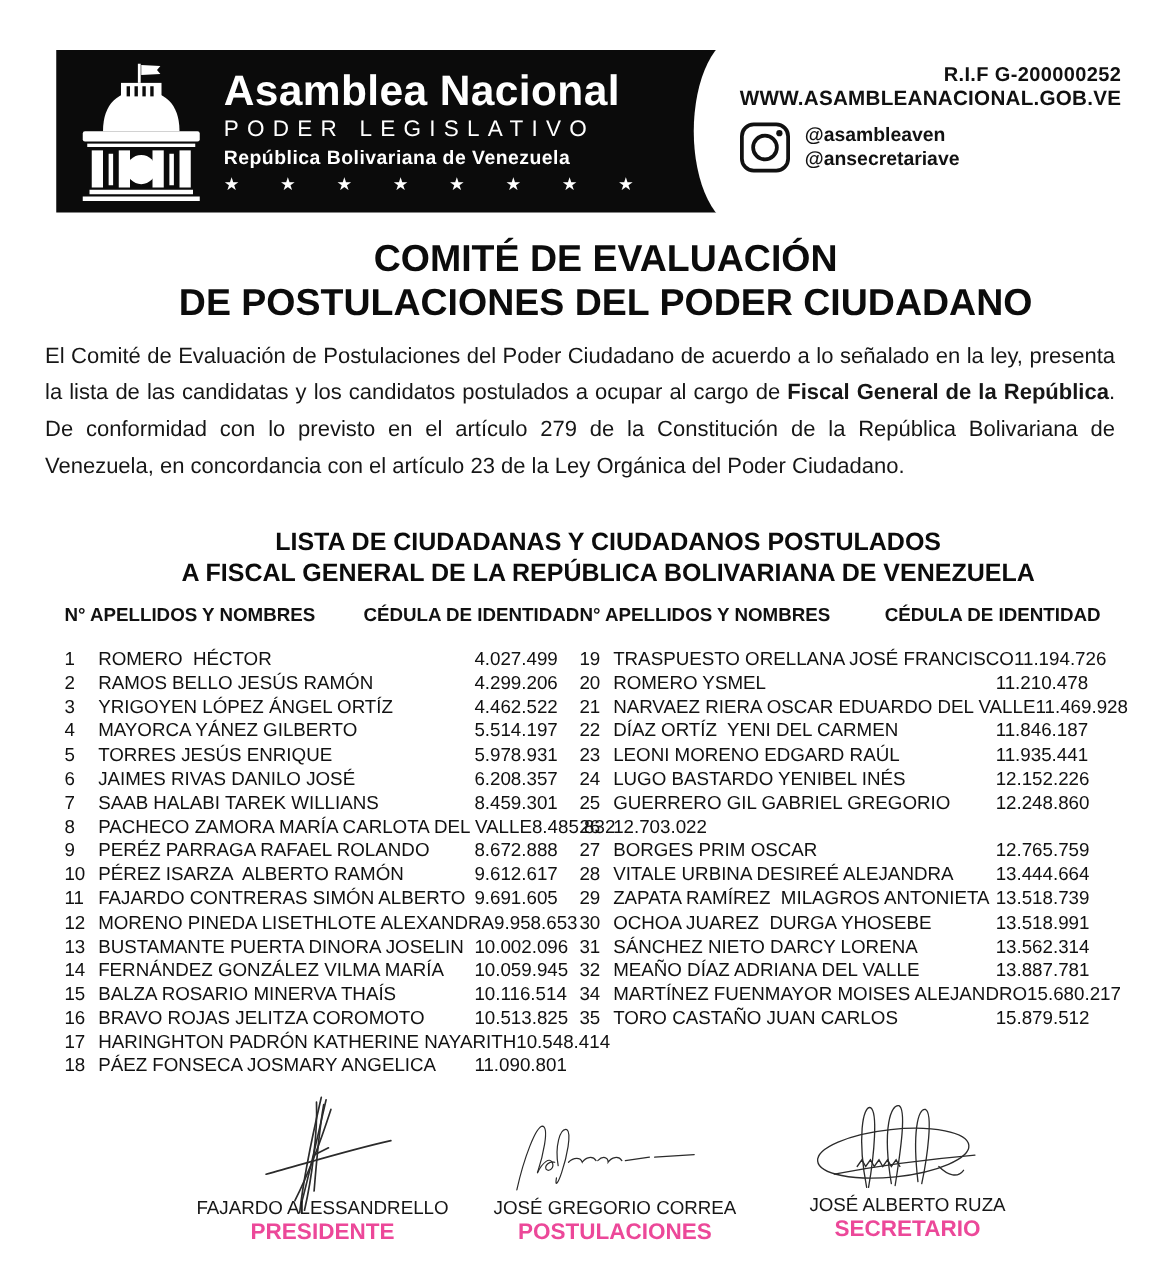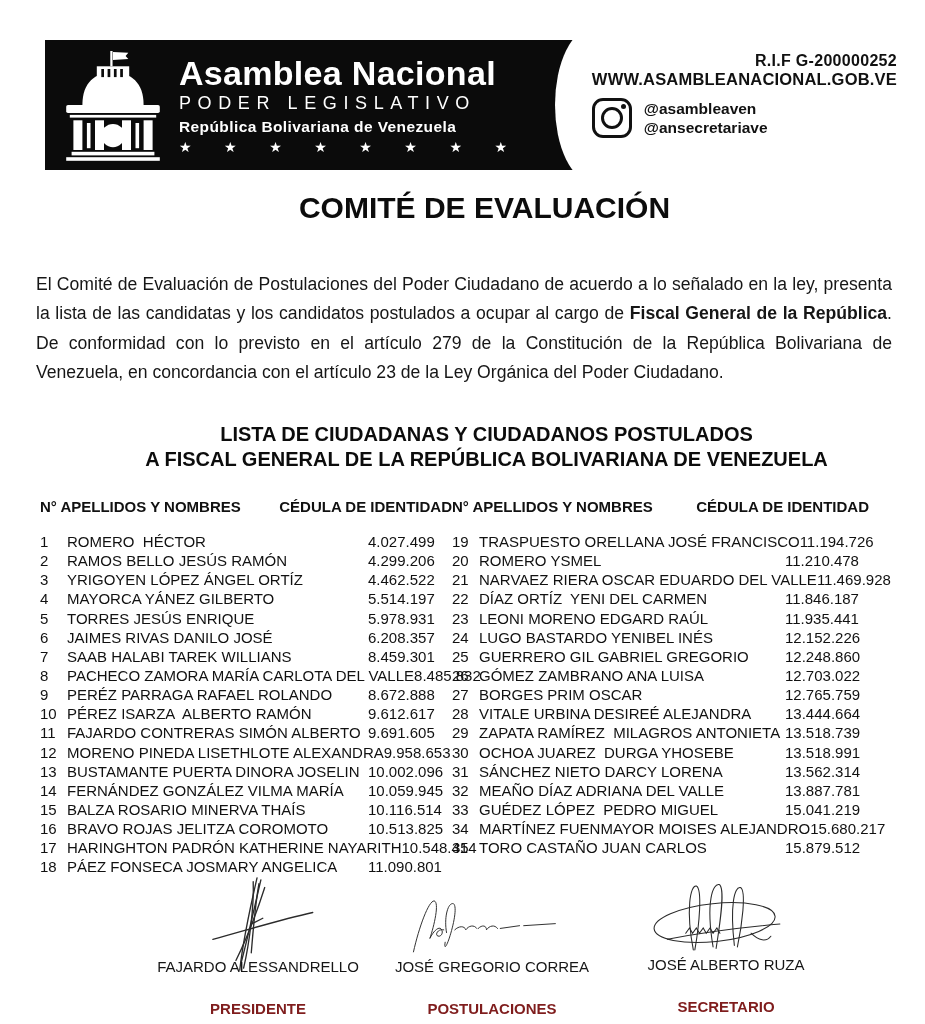--- a/index.html
+++ b/index.html
@@ -33,34 +33,34 @@
 
   
   .doc-title { position:absolute; top:190px; left:0; width:100%; text-align:center;
                font-weight:bold; font-size:30px; line-height:35px; color:#0c0c0c;padding-left:44px; }
   .intro { position:absolute; top:270px; left:36px; width:856px;
            font-size:17.6px; line-height:29.3px; text-align:justify; color:#161616; }
   .list-title { position:absolute; top:422px; left:0; width:100%; text-align:center;
                 font-weight:bold; font-size:20px; line-height:24.5px; color:#0c0c0c;padding-left:48px; }
 
   
-  .columns { position:absolute; top:498px; left:40px; width:852px; display:flex; justify-content:flex-start; }
+  .columns { position:absolute; top:484px; left:40px; width:852px; display:flex; justify-content:center; }
   .col { width:412px; }
   .col-right { width:417px; }
   .col-head { display:flex; justify-content:space-between; font-weight:bold; font-size:15px; white-space:nowrap; }
   .col-rows { margin-top:17px; }
   .row { display:grid; grid-template-columns:27px 1fr 84px; font-size:15px; line-height:19.1px; height:19.15px; }
   .c-name { white-space:pre; overflow:visible; }
   .c-id { white-space:nowrap; }
 
   
   .sig { position:absolute; width:280px; text-align:center; }
   .sig svg { display:block; margin:0 auto; }
   .sig-name { font-size:15px; line-height:18px; color:#161616; }
-  .sig-role { font-size:15px; line-height:18px; font-weight:bold; color:#7f1d1d;margin-top:24px; }
+  .sig-role { font-size:18px; line-height:18px; font-weight:bold; color:#ec4899; }
   .sig1 { left:118px; top:876px; }
   .sig1 svg { height:96px; margin-bottom:-14px; }
   .sig2 { left:352px; top:894px; }
   .sig2 svg { height:62px; margin-bottom:2px; }
   .sig3 { left:586px; top:880px; }
   .sig3 svg { height:76px; margin-bottom:0; }
   .sigstroke { fill:none; stroke:#2b2b2b; stroke-width:1.4; stroke-linecap:round; }
 </style>
 </head>
 <body>
@@ -118,20 +118,21 @@
       <span class="ig-icon"></span>
       <div class="handles">
         <div>@asambleaven</div>
         <div>@ansecretariave</div>
       </div>
     </div>
   </div>
 
   <div class="doc-title">
     <div>COMITÉ DE EVALUACIÓN</div>
+    <div>DE POSTULACIONES DEL PODER CIUDADANO</div>
   </div>
 
   <p class="intro"><span>El Comité de Evaluación de Postulaciones del Poder Ciudadano de acuerdo a lo señalado en la ley, presenta la lista de las candidatas y los candidatos postulados a ocupar al cargo de </span><strong>Fiscal General de la República</strong><span>. De conformidad con lo previsto en el artículo 279 de la Constitución de la República Bolivariana de Venezuela, en concordancia con el artículo 23 de la Ley Orgánica del Poder Ciudadano.</span></p>
 
   <div class="list-title">
     <div>LISTA DE CIUDADANAS Y CIUDADANOS POSTULADOS</div>
     <div>A FISCAL GENERAL DE LA REPÚBLICA BOLIVARIANA DE VENEZUELA</div>
   </div>
 
   <div class="columns">
@@ -295,21 +296,20 @@
           </div>
 
           <div class="row">
             <span class="c-num">25</span>
             <span class="c-name">GUERRERO GIL GABRIEL GREGORIO</span>
             <span class="c-id">12.248.860</span>
           </div>
 
           <div class="row">
             <span class="c-num">26</span>
-            <span class="c-name">GÓMEZ ZAMBRANO ANA LUISA</span>
             <span class="c-id">12.703.022</span>
           </div>
 
           <div class="row">
             <span class="c-num">27</span>
             <span class="c-name">BORGES PRIM OSCAR</span>
             <span class="c-id">12.765.759</span>
           </div>
 
           <div class="row">
@@ -335,25 +335,20 @@
             <span class="c-name">SÁNCHEZ NIETO DARCY LORENA</span>
             <span class="c-id">13.562.314</span>
           </div>
 
           <div class="row">
             <span class="c-num">32</span>
             <span class="c-name">MEAÑO DÍAZ ADRIANA DEL VALLE</span>
             <span class="c-id">13.887.781</span>
           </div>
 
-          <div class="row">
-            <span class="c-num">33</span>
-            <span class="c-name">GUÉDEZ LÓPEZ  PEDRO MIGUEL</span>
-            <span class="c-id">15.041.219</span>
-          </div>
 
           <div class="row">
             <span class="c-num">34</span>
             <span class="c-name">MARTÍNEZ FUENMAYOR MOISES ALEJANDRO</span>
             <span class="c-id">15.680.217</span>
           </div>
 
           <div class="row">
             <span class="c-num">35</span>
             <span class="c-name">TORO CASTAÑO JUAN CARLOS</span>

